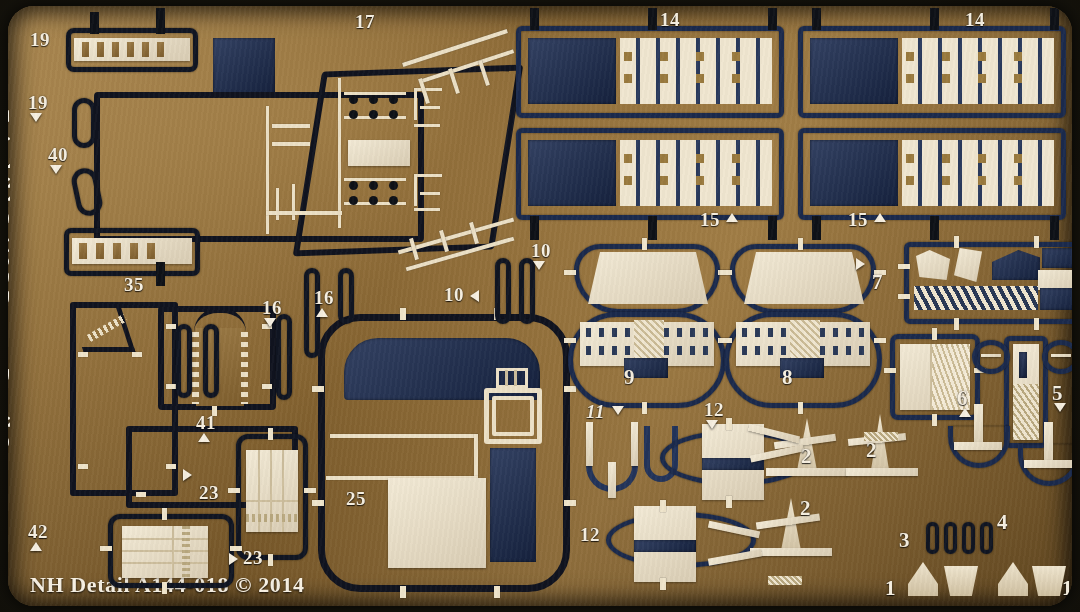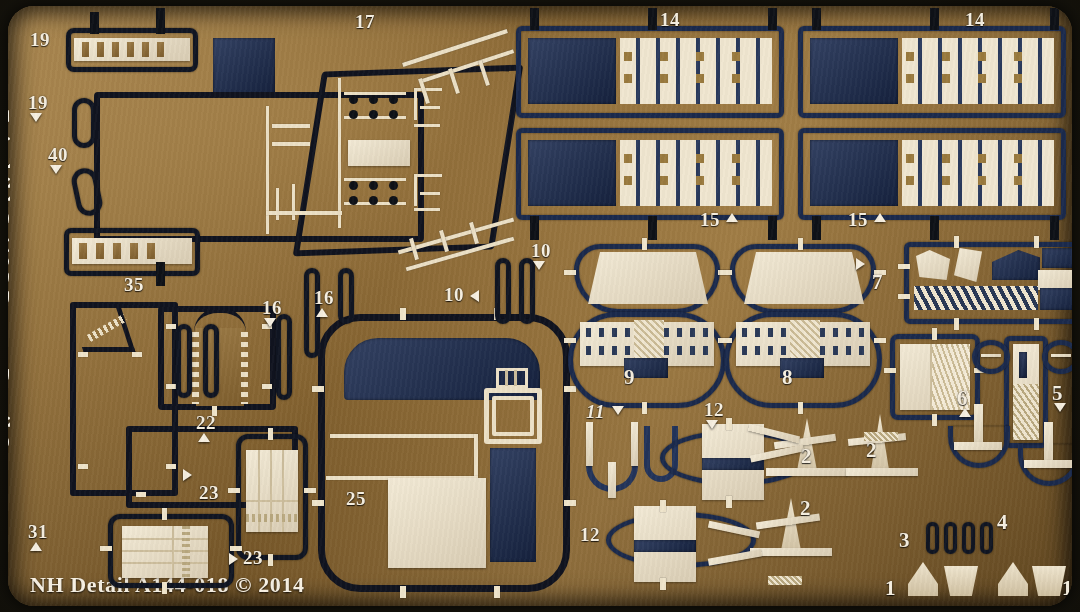--- a/index.html
+++ b/index.html
@@ -531,32 +531,32 @@
         <div class="lab lg" style="left: 616px; top: 361px;">9</div>
         <div class="lab lg" style="left: 774px; top: 361px;">8</div>
         <div class="lab lg" style="left: 949px; top: 382px;">6</div>
         <div class="tri up" style="left: 951px; top: 402px;"></div>
         <div class="lab lg" style="left: 1044px; top: 377px;">5</div>
         <div class="tri dn" style="left: 1046px; top: 397px;"></div>
         <div class="lab" style="left: 578px; top: 396px; font-style: italic;">11</div>
         <div class="tri dn" style="left: 604px; top: 400px;"></div>
         <div class="lab" style="left: 696px; top: 394px;">12</div>
         <div class="tri dn" style="left: 698px; top: 414px;"></div>
-        <div class="lab" style="left: 188px; top: 407px;">22</div>
+        <div class="lab" style="left: 188px; top: 407px;">41</div>
         <div class="tri up" style="left: 190px; top: 427px;"></div>
         <div class="lab lg" style="left: 793px; top: 440px;">2</div>
         <div class="lab lg" style="left: 858px; top: 434px;">2</div>
         <div class="lab" style="left: 191px; top: 477px;">23</div>
         <div class="tri rt" style="left: 175px; top: 463px;"></div>
         <div class="lab" style="left: 338px; top: 483px;">25</div>
         <div class="lab lg" style="left: 792px; top: 492px;">2</div>
         <div class="lab lg" style="left: 891px; top: 524px;">3</div>
         <div class="lab lg" style="left: 989px; top: 506px;">4</div>
         <div class="lab" style="left: 572px; top: 519px;">12</div>
-        <div class="lab" style="left: 20px; top: 516px;">31</div>
+        <div class="lab" style="left: 20px; top: 516px;">42</div>
         <div class="tri up" style="left: 22px; top: 536px;"></div>
         <div class="lab" style="left: 235px; top: 542px;">23</div>
         <div class="tri rt" style="left: 221px; top: 547px;"></div>
         <div class="lab lg" style="left: 877px; top: 572px;">1</div>
         <div class="lab lg" style="left: 1054px; top: 572px;">1</div>
       </div>
 
   </div>
 
 

